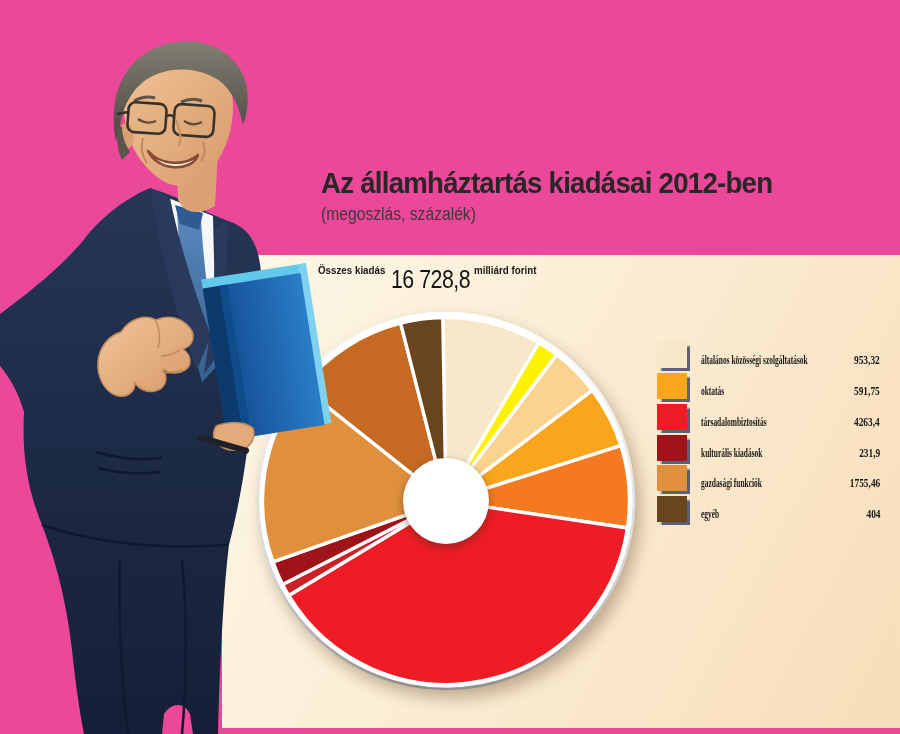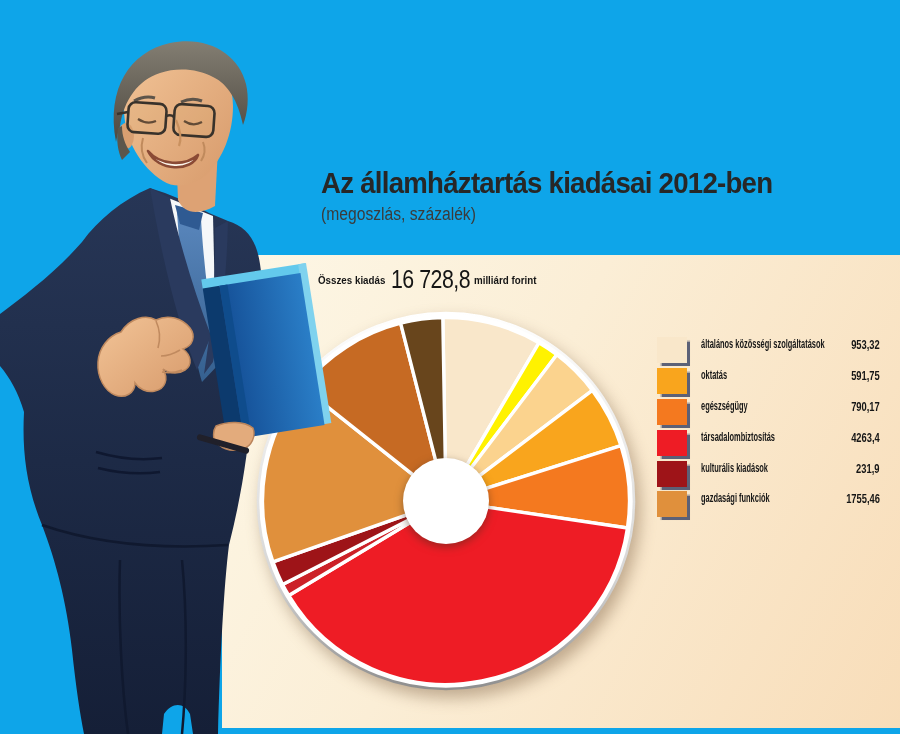--- a/index.html
+++ b/index.html
@@ -1,52 +1,52 @@
 <!DOCTYPE html>
 <html><head>
 <meta charset="utf-8">
 <style>
   html,body{margin:0;padding:0;background:#ffffff;}
   #stage{
     position:relative;width:900px;height:734px;overflow:hidden;
-    background:#0ea5e9;font-family:"Liberation Sans",sans-serif;
+    background:#ec4899;font-family:"Liberation Sans",sans-serif;
   }
   
   .panel{
     position:absolute;left:222px;top:255px;width:678px;height:473px;
     background:linear-gradient(118deg,#fdf7e6 0%,#fbeed6 42%,#f8ddb9 100%);
   }
   
   .title-block{position:absolute;left:321px;top:166px;}
   .main-title{
     font-size:30px;font-weight:700;color:#272727;letter-spacing:-0.8px;
     white-space:nowrap;transform:scaleX(.92);transform-origin:0 0;
   }
   .subtitle{
     font-size:18px;font-weight:400;color:#3b3b3b;margin-top:4px;
     white-space:nowrap;transform:scaleX(.87);transform-origin:0 0;
   }
   
   .total-line{
-    position:absolute;left:318px;top:264px;display:flex;align-items:center;
+    position:absolute;left:318px;top:264px;display:flex;align-items:flex-start;
     color:#151515;white-space:nowrap;
   }
   .total-label{font-size:11.5px;font-weight:700;transform:scaleX(.85);transform-origin:0 100%;margin-right:-8px;}
   .total-number{font-size:26px;font-weight:400;letter-spacing:-0.6px;transform:scaleX(.82);transform-origin:0 100%;margin:0 -14px 0 2px;}
   .total-unit{font-size:11.5px;font-weight:700;transform:scaleX(.85);transform-origin:0 100%;}
   
   #pie-chart{
     position:absolute;left:241px;top:296px;width:410px;height:410px;
     filter:drop-shadow(5px 8px 8px rgba(112,82,52,.42));
   }
   .pie-slice{stroke:#ffffff;stroke-width:3.4;stroke-linejoin:round;}
   .pie-hole{filter:drop-shadow(0 3px 4px rgba(70,45,25,.5));}
   
   .legend{position:absolute;left:657px;top:337px;width:223px;}
-  .legend-row{display:flex;align-items:flex-start;height:30.9px;}
+  .legend-row{display:flex;align-items:flex-end;height:30.9px;font-family:Liberation Serif, serif;}
   .legend-swatch{
     width:30px;height:26px;margin-right:14px;flex:0 0 auto;
     box-shadow:2.5px 2.5px 1px rgba(47,58,94,.78);
   }
   .legend-label{
     flex:1 1 auto;min-width:0;font-size:12px;font-weight:700;color:#161616;
     white-space:nowrap;transform:scaleX(.62);transform-origin:0 50%;
   }
   .legend-value{
     font-size:13px;font-weight:700;color:#161616;white-space:nowrap;
@@ -103,38 +103,38 @@
         <span class="legend-swatch" style="background: rgb(249, 231, 202);"></span>
         <span class="legend-label">általános közösségi szolgáltatások</span>
         <span class="legend-value">953,32</span>
       </div>
       <div class="legend-row">
         <span class="legend-swatch" style="background: rgb(249, 165, 29);"></span>
         <span class="legend-label">oktatás</span>
         <span class="legend-value">591,75</span>
       </div>
       <div class="legend-row">
-        <span class="legend-swatch" style="background: rgb(244, 121, 31);"></span>
-        <span class="legend-label">egészségügy</span>
-        <span class="legend-value">790,17</span>
-      </div>
-      <div class="legend-row">
         <span class="legend-swatch" style="background: rgb(238, 28, 37);"></span>
         <span class="legend-label">társadalombiztosítás</span>
         <span class="legend-value">4263,4</span>
       </div>
       <div class="legend-row">
         <span class="legend-swatch" style="background: rgb(158, 20, 24);"></span>
         <span class="legend-label">kulturális kiadások</span>
         <span class="legend-value">231,9</span>
       </div>
       <div class="legend-row">
         <span class="legend-swatch" style="background: rgb(224, 144, 60);"></span>
         <span class="legend-label">gazdasági funkciók</span>
         <span class="legend-value">1755,46</span>
+      </div>
+      <div class="legend-row">
+        <span class="legend-swatch" style="background: rgb(104, 69, 28);"></span>
+        <span class="legend-label">egyéb</span>
+        <span class="legend-value">404</span>
       </div>
     </div>
 
   <svg id="person" viewBox="0 0 420 734">
     <defs>
       <linearGradient id="suitG" x1="0" y1="0" x2="0" y2="1">
         <stop offset="0" stop-color="#273656"></stop>
         <stop offset="0.5" stop-color="#1d2a46"></stop>
         <stop offset="1" stop-color="#151f37"></stop>
       </linearGradient>

